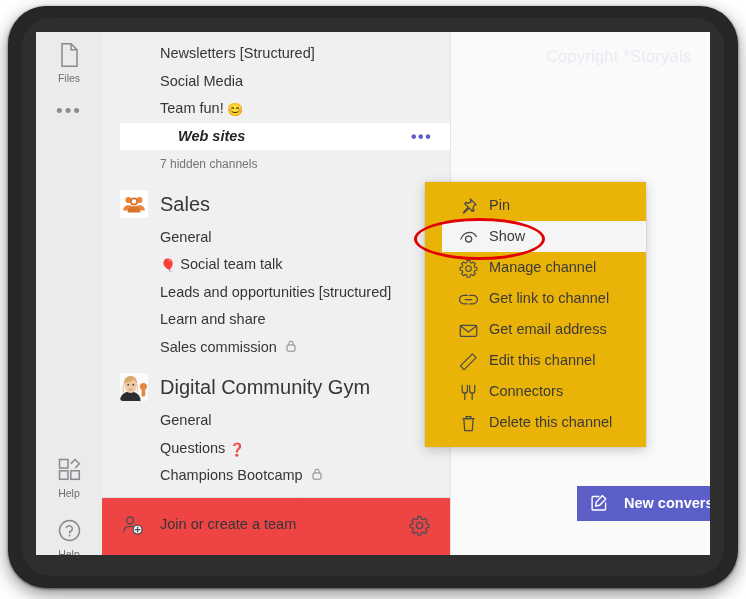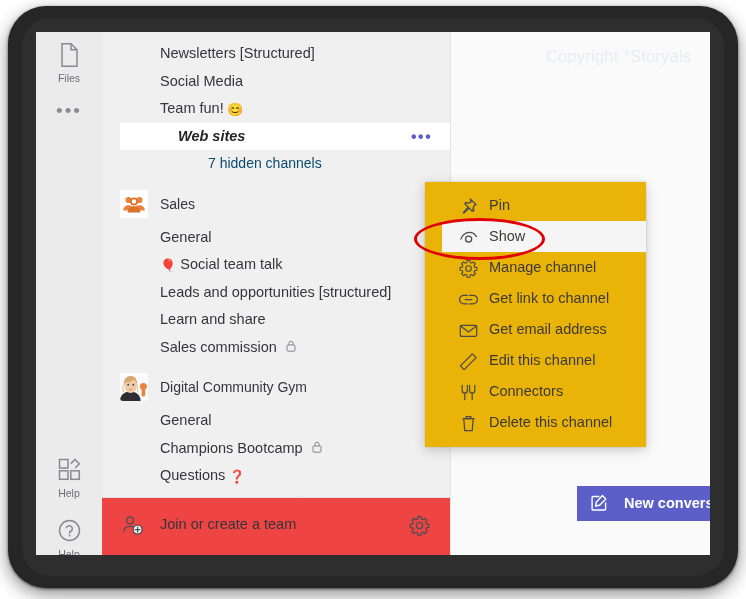--- a/index.html
+++ b/index.html
@@ -130,31 +130,30 @@
     font-size: 13px;
     vertical-align: -1px;
   }
   .lock {
     font-size: 11px;
     color: #86858b;
     margin-left: 5px;
     vertical-align: 0px;
   }
   .hidden-link {
-    color: #0c4a6e;
-    font-size: 14px;
-    margin-left: 48px;
+    color: #737373;
+    font-size: 12px;
   }
 
   .team-row {
     position: relative;
     height: 40px;
     line-height: 40px;
     padding-left: 58px;
-    font-size: 14px;
+    font-size: 20px;
     color: #36353a;
     cursor: pointer;
   }
   .team-ava {
     position: absolute;
     left: 18px;
     top: 6px;
     width: 28px;
     height: 28px;
     border-radius: 3px;
@@ -414,35 +413,35 @@
             </svg>
           </span>
           <span>Digital Community Gym</span>
         </div>
 
         <div class="chan-row">
           <span>General</span>
         </div>
 
         <div class="chan-row">
+          <span>Questions</span>
+          <span class="emoji">❓</span>
+        </div>
+
+        <div class="chan-row">
           <span>Champions Bootcamp</span>
           <span class="lock">
             <svg width="10" height="12" viewBox="0 0 10 12" fill="none" stroke="#86858b" stroke-width="1">
               <rect x="1" y="5" width="8" height="6.2" rx="1"></rect>
               <path d="M2.9 5 V3.3 a2.1 2.1 0 0 1 4.2 0 V5"></path>
             </svg>
           </span>
         </div>
 
         <div class="chan-row">
-          <span>Questions</span>
-          <span class="emoji">❓</span>
-        </div>
-
-        <div class="chan-row">
           <span>Steering committee</span>
           <span class="lock">
             <svg width="10" height="12" viewBox="0 0 10 12" fill="none" stroke="#86858b" stroke-width="1">
               <rect x="1" y="5" width="8" height="6.2" rx="1"></rect>
               <path d="M2.9 5 V3.3 a2.1 2.1 0 0 1 4.2 0 V5"></path>
             </svg>
           </span>
         </div>
 
       </div>

